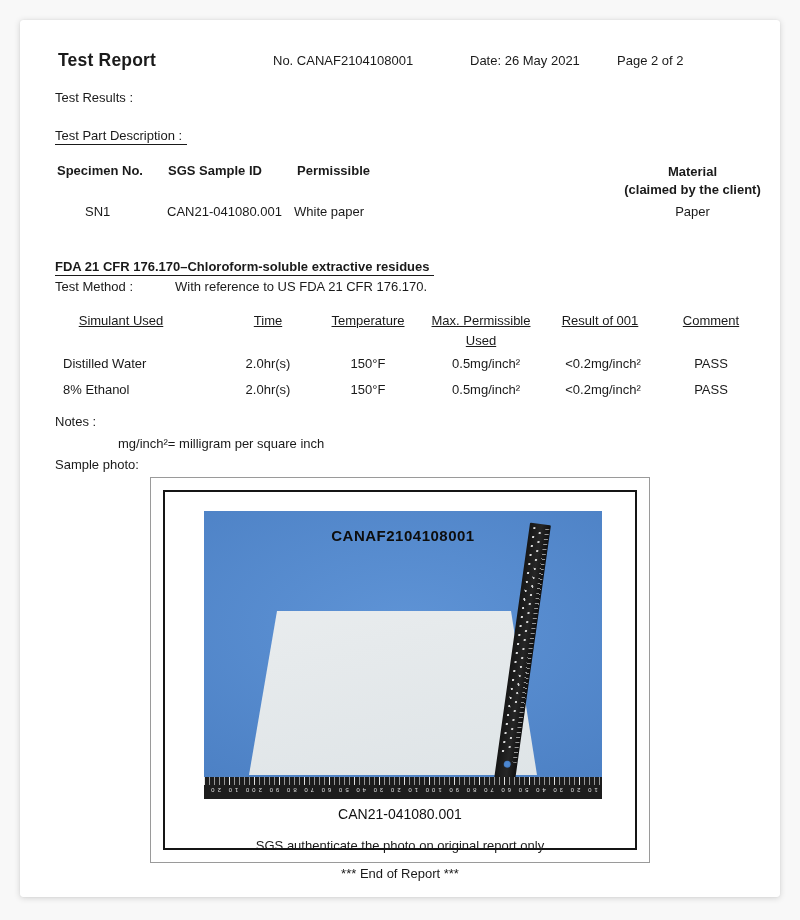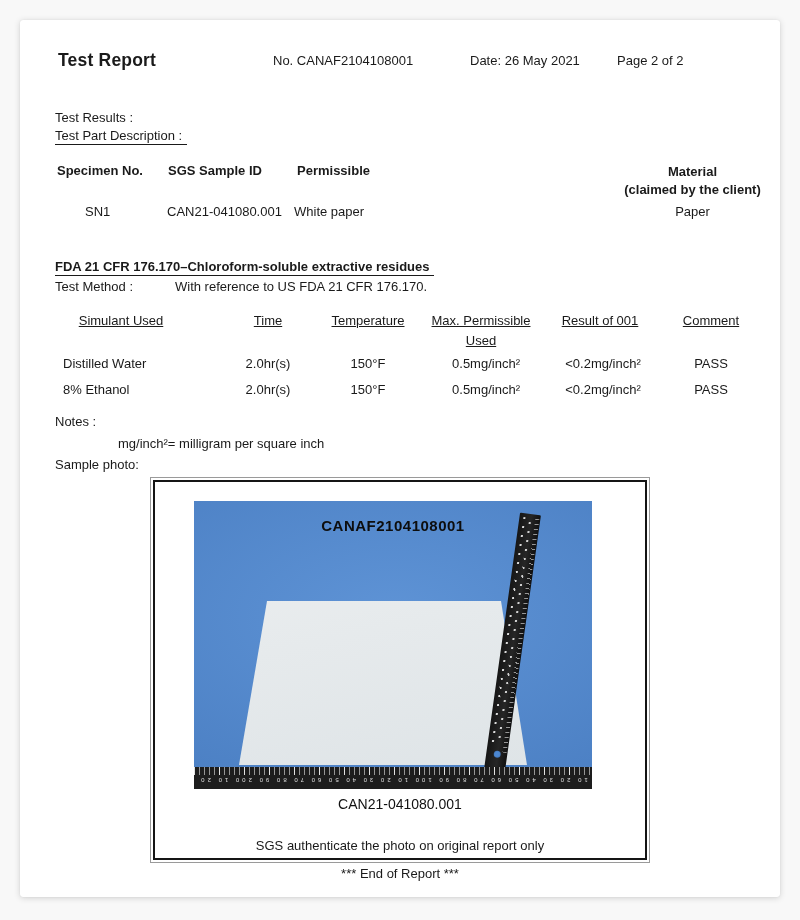--- a/index.html
+++ b/index.html
@@ -27,21 +27,21 @@
   .u{text-decoration:underline;}
   .ctr{transform:translateX(-50%);}
   .title{font-size:17.5px;font-weight:bold;letter-spacing:.2px;}
   .ublock{display:inline-block;border-bottom:1px solid #1a1a1a;padding-right:5px;padding-bottom:1px;}
   .matblock{left:575px;width:195px;text-align:center;font-weight:bold;line-height:18px;}
   .matval{left:575px;width:195px;text-align:center;}
 
   
   .frame{
     position:absolute;left:130px;top:457px;width:500px;height:386px;
-    border:1px solid #9a9a9a;padding:2px;background:#fff;
+    border:1px solid #9a9a9a;padding:12px;background:#fff;
   }
   .frame-inner{
     width:100%;height:100%;border:2px solid #151515;background:#fff;position:relative;
   }
   .photo{
     position:absolute;left:39px;top:19px;width:398px;height:288px;
     background:
       radial-gradient(130% 100% at 50% 40%, rgba(255,255,255,.10), rgba(0,0,30,.12)),
       var(--photo-blue);
     overflow:hidden;
@@ -102,21 +102,21 @@
 </head>
 <body>
 
 <div class="page">
 
   <div class="abs title" style="left:38px;top:30px;">Test Report</div>
   <div class="abs t13" style="left:253px;top:33px;">No. CANAF2104108001</div>
   <div class="abs t13" style="left:450px;top:33px;">Date: 26 May 2021</div>
   <div class="abs t13" style="left:597px;top:33px;">Page 2 of 2</div>
 
-  <div class="abs t13" style="left:35px;top:70px;margin-top:20px;">Test Results :</div>
+  <div class="abs t13" style="left:35px;top:70px;">Test Results :</div>
   <div class="abs t13" style="left:35px;top:108px;">
     <span class="ublock">Test Part Description :</span>
   </div>
 
   <div class="abs t13 b" style="left:37px;top:143px;">Specimen No.</div>
   <div class="abs t13 b" style="left:148px;top:143px;">SGS Sample ID</div>
   <div class="abs t13 b" style="left:277px;top:143px;">Permissible</div>
   <div class="abs t13 matblock" style="top:143px;">
     <div>Material</div>
     <div>(claimed by the client)</div>

